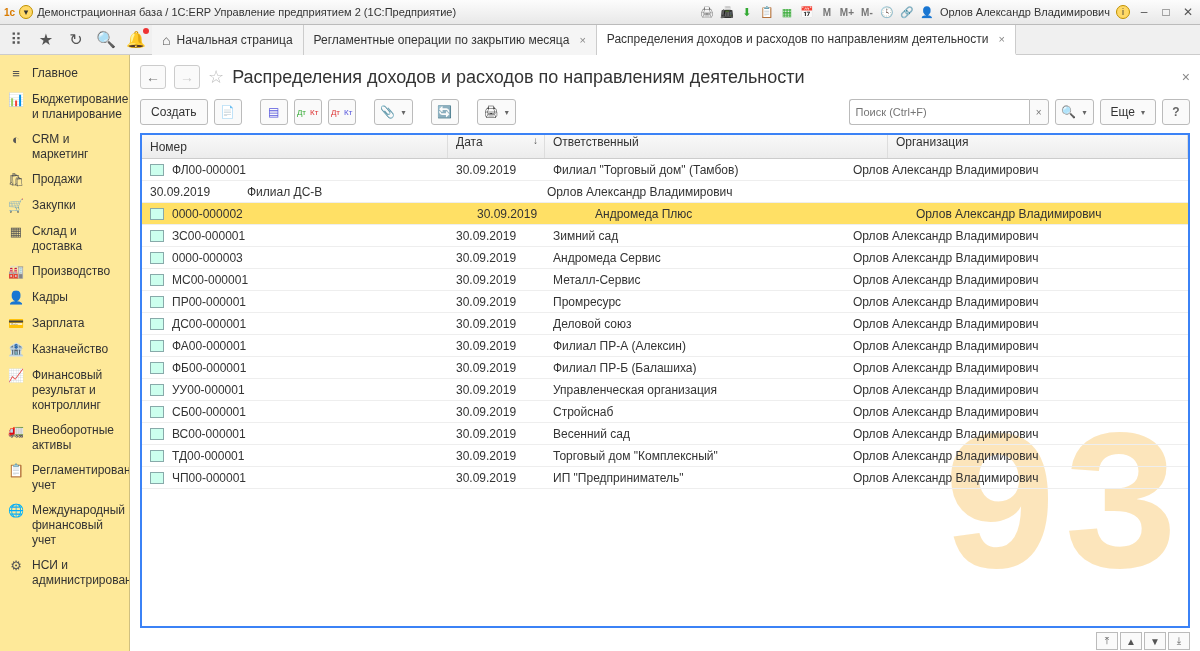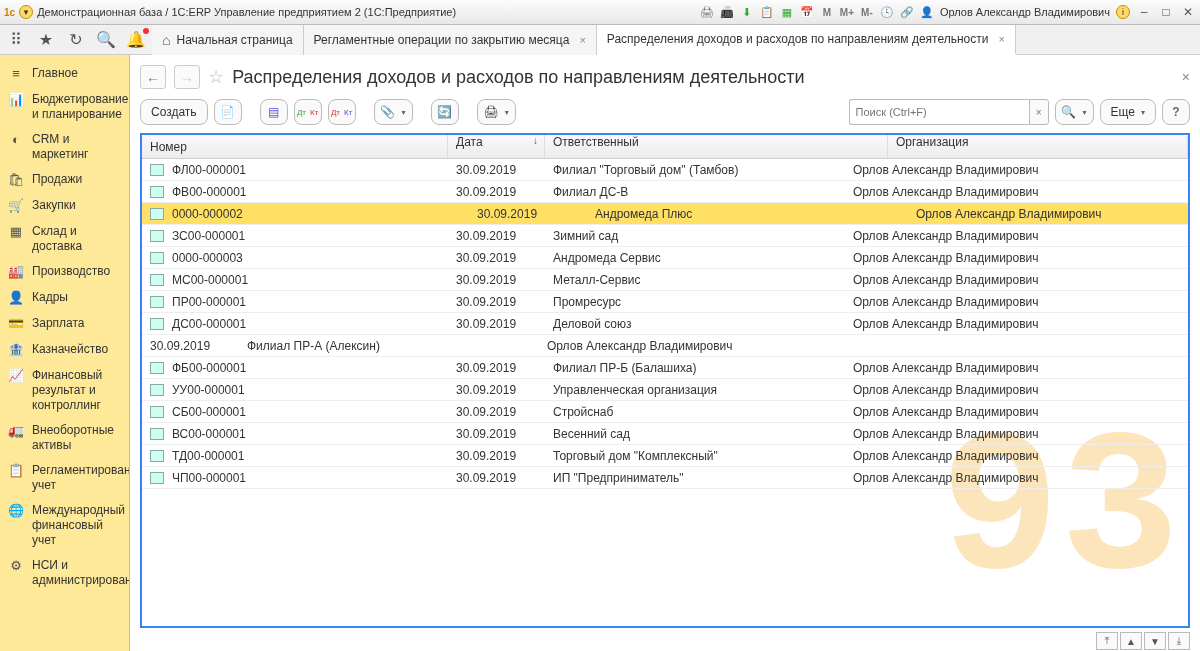--- a/index.html
+++ b/index.html
@@ -33,21 +33,21 @@
 
 
 .content { flex: 1; background: #fff; display: flex; flex-direction: column; padding: 6px 10px 6px 10px; position: relative; }
 .page-head { display: flex; align-items: center; gap: 8px; padding: 4px 0 10px 0; }
 .navbtn { width: 26px; height: 24px; border: 1px solid #ccc; border-radius: 3px; background: #fafafa; display: inline-flex; align-items: center; justify-content: center; font-size: 14px; color: #777; cursor: pointer; }
 .star { font-size: 18px; color: #bbb; }
 .page-title { font-size: 18px; font-weight: normal; color: #333; }
 .page-close { margin-left: auto; font-size: 14px; color: #888; cursor: pointer; }
 
 .toolbar { display: flex; align-items: center; gap: 6px; padding: 0 0 8px 0; }
-.btn { height: 26px; border: 1px solid #bbb; border-radius: 8px; background: #fafafa; padding: 0 10px; display: inline-flex; align-items: center; gap: 4px; font-size: 12px; cursor: pointer; }
+.btn { height: 26px; border: 1px solid #bbb; border-radius: 3px; background: #fafafa; padding: 0 10px; display: inline-flex; align-items: center; gap: 4px; font-size: 12px; cursor: pointer; }
 .btn.icon-only { width: 28px; padding: 0; justify-content: center; }
 .btn .caret { font-size: 8px; color: #666; margin-left: 2px; }
 .toolbar-spacer { flex: 1; }
 .search-group { display: flex; align-items: flex-end; }
 .search-input { height: 26px; width: 180px; border: 1px solid #bbb; border-right: none; border-radius: 3px 0 0 3px; padding: 0 6px; font-size: 11px; color: #999; background: #fff; }
 .search-x { height: 26px; width: 20px; border: 1px solid #bbb; border-radius: 0 3px 3px 0; background: #fafafa; display: inline-flex; align-items: center; justify-content: center; font-size: 10px; color: #777; cursor: pointer; }
 .btn .qmark { font-weight: bold; color: #666; }
 
 
 .table-wrap { flex: 1; border: 2px solid #3b82f6; overflow: auto; position: relative; }
@@ -259,24 +259,20 @@
           <div class="row">
             <div class="cell col-num">
               <span class="doc-ico"></span>
               <span>ФЛ00-000001</span>
             </div>
             <div class="cell col-date">30.09.2019</div>
             <div class="cell col-org">Филиал "Торговый дом" (Тамбов)</div>
             <div class="cell col-resp" style="flex:1">Орлов Александр Владимирович</div>
           </div>
           <div class="row">
-            <div class="cell col-num">
-              <span class="doc-ico"></span>
-              <span>ФВ00-000001</span>
-            </div>
             <div class="cell col-date">30.09.2019</div>
             <div class="cell col-org">Филиал ДС-В</div>
             <div class="cell col-resp" style="flex:1">Орлов Александр Владимирович</div>
           </div>
           <div class="row sel">
             <div class="cell col-num">
               <span class="doc-ico"></span>
               <span>0000-000002</span>
             </div>
             <div class="cell col-date">30.09.2019</div>
@@ -322,20 +318,24 @@
           <div class="row">
             <div class="cell col-num">
               <span class="doc-ico"></span>
               <span>ДС00-000001</span>
             </div>
             <div class="cell col-date">30.09.2019</div>
             <div class="cell col-org">Деловой союз</div>
             <div class="cell col-resp" style="flex:1">Орлов Александр Владимирович</div>
           </div>
           <div class="row">
+            <div class="cell col-num">
+              <span class="doc-ico"></span>
+              <span>ФА00-000001</span>
+            </div>
             <div class="cell col-date">30.09.2019</div>
             <div class="cell col-org">Филиал ПР-А (Алексин)</div>
             <div class="cell col-resp" style="flex:1">Орлов Александр Владимирович</div>
           </div>
           <div class="row">
             <div class="cell col-num">
               <span class="doc-ico"></span>
               <span>ФБ00-000001</span>
             </div>
             <div class="cell col-date">30.09.2019</div>

